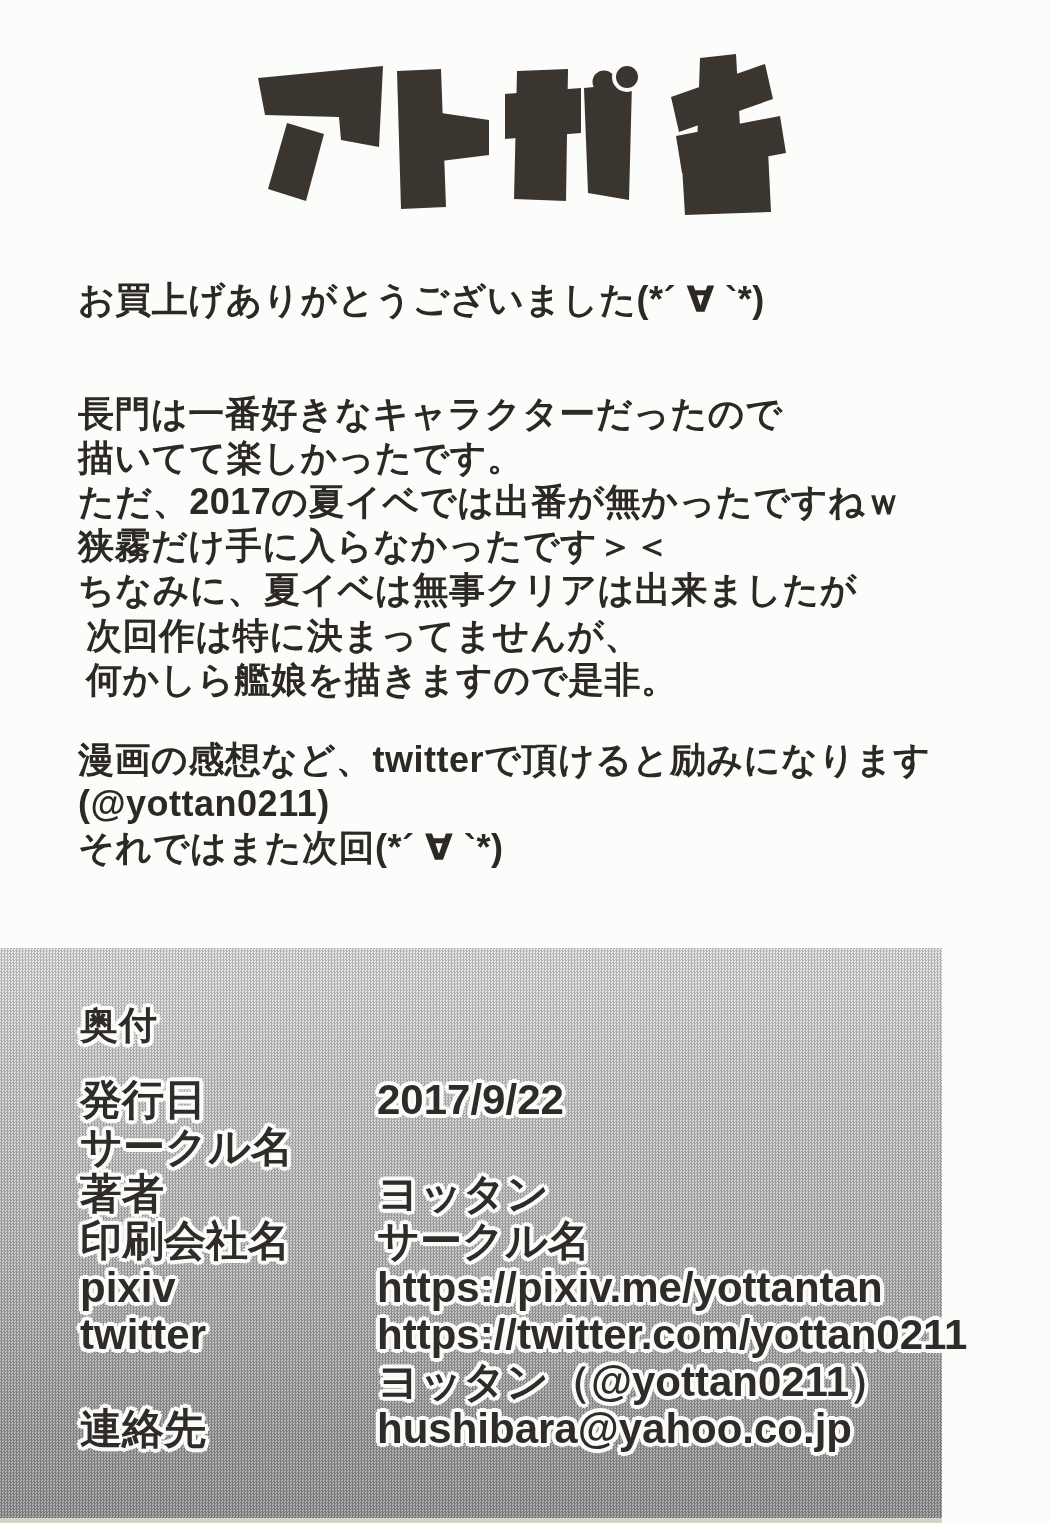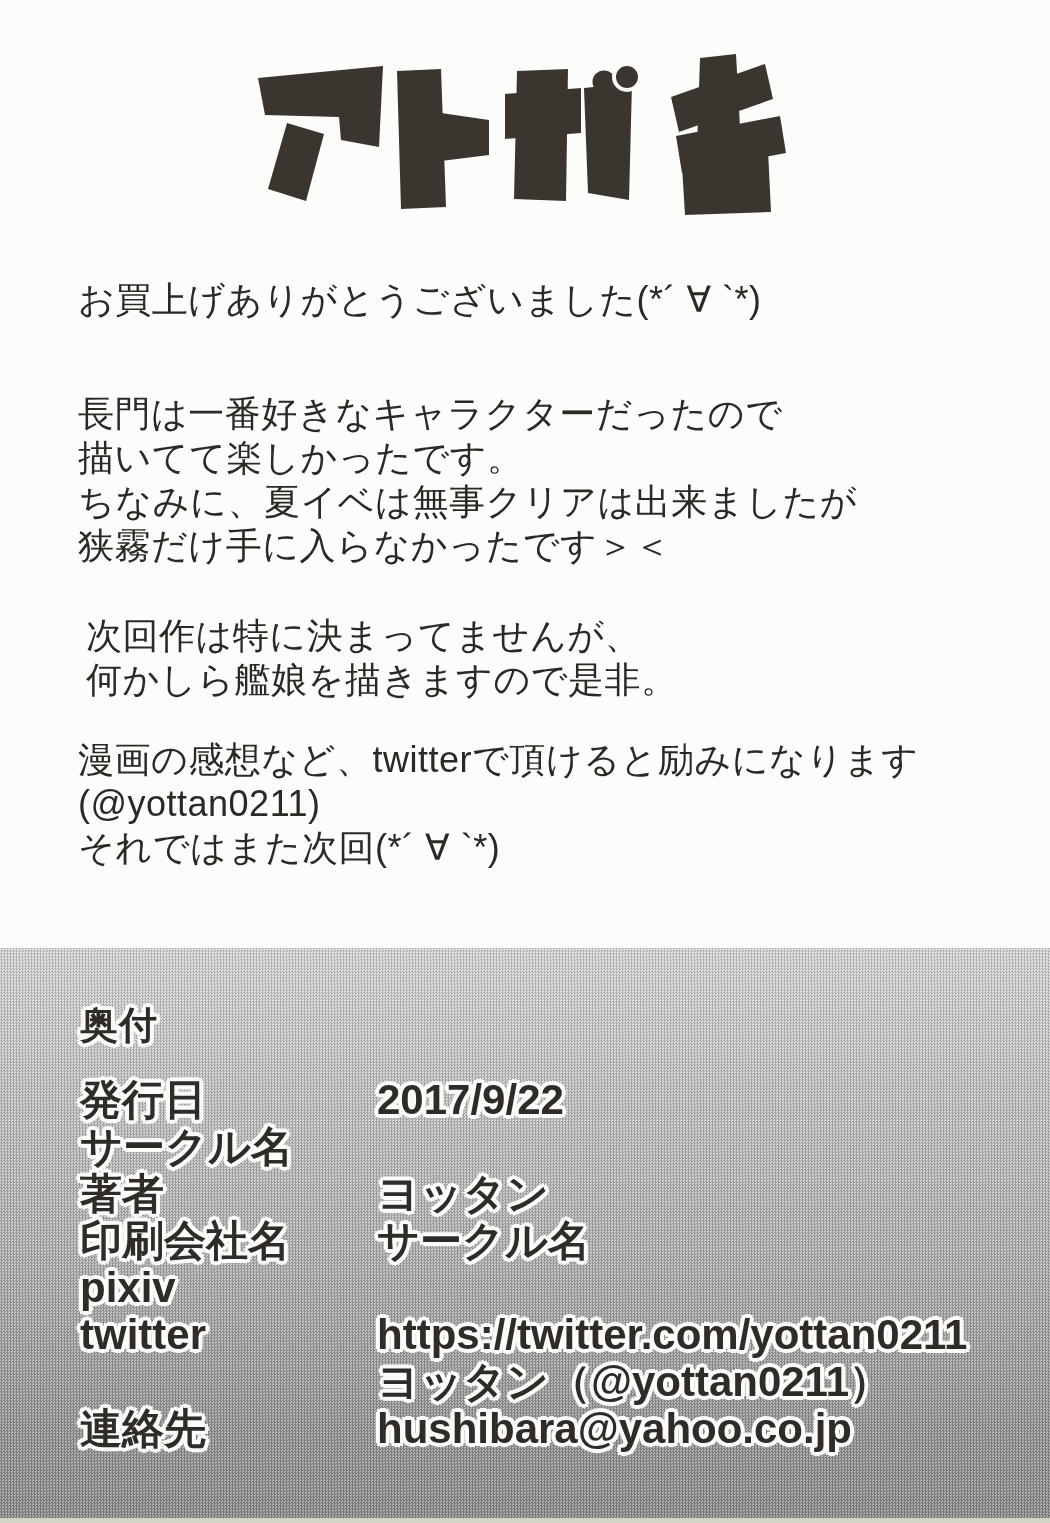--- a/index.html
+++ b/index.html
@@ -26,35 +26,35 @@
     clip: rect(0 0 0 0);
     white-space: nowrap;
   }
 
   
   .para {
     position: absolute;
     left: 78px;
     font-size: 36px;
     line-height: 44px;
-    font-weight: normal;
+    font-weight: bold;
     letter-spacing: 0.5px;
     white-space: nowrap;
     color: #2b2825;
   }
   .para.p1 { top: 278px; }
   .para.p2 { top: 360px; margin-top: 32px; }
   .para.p3 { top: 614px; margin-left: 8px; }
   .para.p4 { top: 738px; }
 
   
   .colophon {
     position: absolute;
     left: 0; top: 948px;
-    width: 1050px; height: 575px;
+    width: 942px; height: 575px;
     background:
       repeating-conic-gradient(rgba(45,45,45,0.24) 0% 25%, rgba(255,255,255,0.28) 0% 50%) 0 0 / 3px 3px,
       linear-gradient(180deg, #e0e0e0 0%, #cdcdcd 22%, #b5b5b5 55%, #969696 85%, #8d8d8d 100%);
     color: #2e2b28;
   }
   .bottom-edge {
     position: absolute;
     left: 0; bottom: 0;
     width: 100%; height: 5px;
     background: #d3d3c6;
@@ -120,22 +120,23 @@
     </svg>
   </div>
 
   <div class="para p1">
     <div>お買上げありがとうございました(*´ ∀ `*)</div>
   </div>
 
   <div class="para p2">
     <div>長門は一番好きなキャラクターだったので</div>
     <div>描いてて楽しかったです。</div>
+    <div>ただ、2017の夏イベでは出番が無かったですねｗ</div>
+    <div>狭霧だけ手に入らなかったです＞＜</div>
     <div>ちなみに、夏イベは無事クリアは出来ましたが</div>
-    <div>狭霧だけ手に入らなかったです＞＜</div>
   </div>
 
   <div class="para p3">
     <div>次回作は特に決まってませんが、</div>
     <div>何かしら艦娘を描きますので是非。</div>
   </div>
 
   <div class="para p4">
     <div>漫画の感想など、twitterで頂けると励みになります</div>
     <div>(@yottan0211)</div>
@@ -156,20 +157,21 @@
       <div class="crow">
         <span class="label outlined">著者</span>
         <span class="value outlined">ヨッタン</span>
       </div>
       <div class="crow">
         <span class="label outlined">印刷会社名</span>
         <span class="value outlined">サークル名</span>
       </div>
       <div class="crow">
         <span class="label outlined">pixiv</span>
+        <span class="value outlined">https://pixiv.me/yottantan</span>
       </div>
       <div class="crow">
         <span class="label outlined">twitter</span>
         <span class="value outlined">https://twitter.com/yottan0211</span>
       </div>
       <div class="crow">
         <span class="label outlined"></span>
         <span class="value outlined">ヨッタン（@yottan0211）</span>
       </div>
       <div class="crow">

